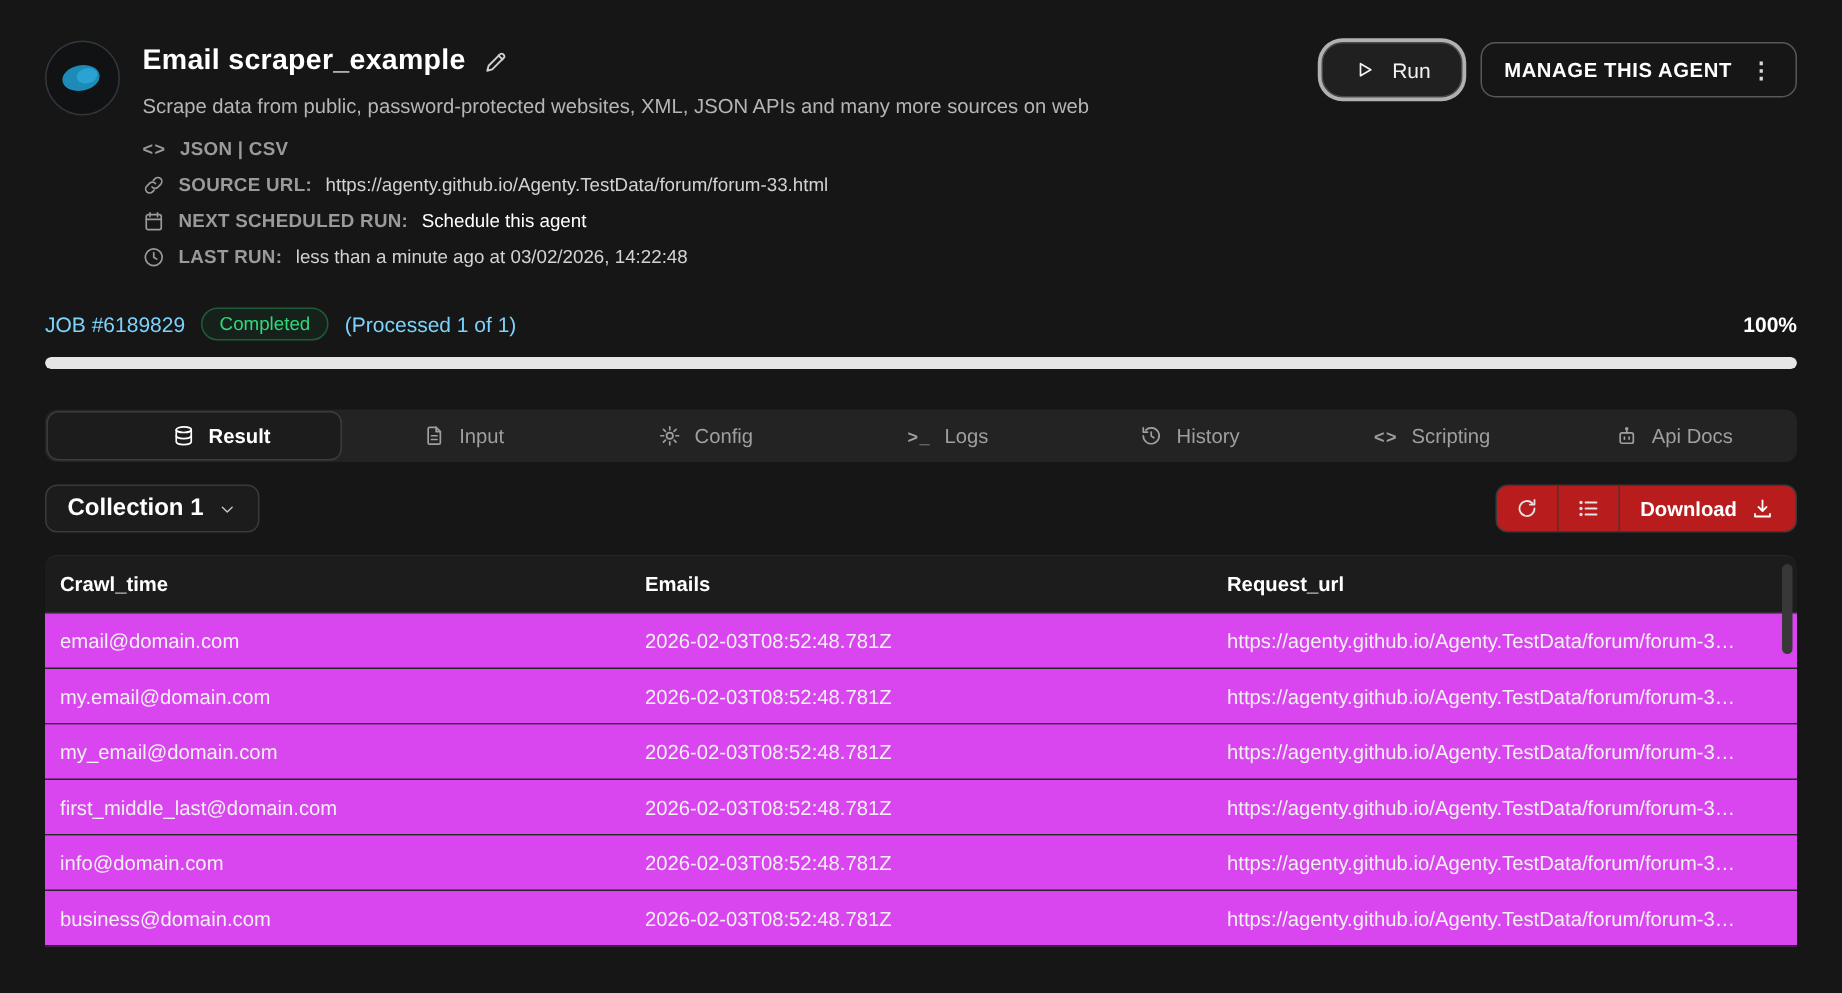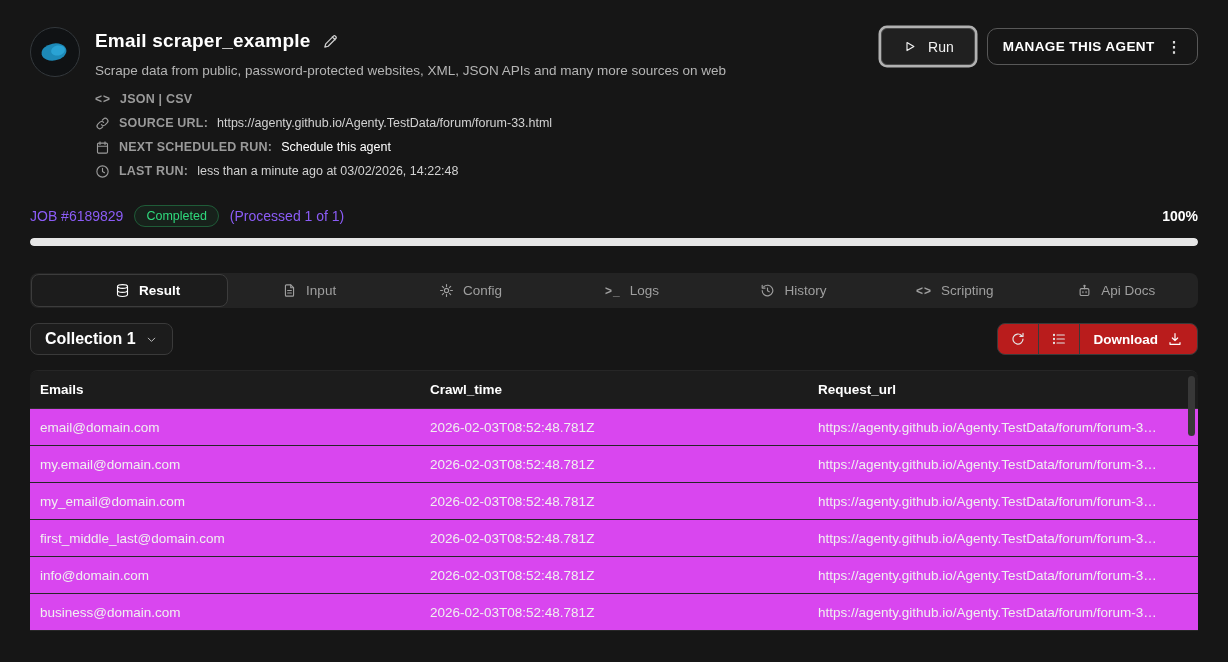--- a/index.html
+++ b/index.html
@@ -13,40 +13,40 @@
   
   .header-row { display:flex; align-items:flex-start; padding-top:27px; }
   .avatar { width:50px; height:50px; border-radius:50%; background:#101214;
     border:1px solid #33383c; flex:0 0 auto; overflow:hidden; }
   .head-main { margin-left:15px; flex:1; min-width:0; }
   .title-row { display:flex; align-items:center; gap:12px; margin-top:3px; }
   .title { font-size:19px; font-weight:bold; letter-spacing:.2px;text-align:right; }
   .edit-btn { color:#cfcfcf; cursor:pointer; }
   .actions { display:flex; gap:12px; align-items:center; margin-top:1px; }
   .run-btn { height:37px; padding:0 20px; display:flex; align-items:center; gap:11px;
-    background:#202020; border:1px solid #4a4a4a; border-radius:6px;
+    background:#202020; border:1px solid #4a4a4a; border-radius:14px;
     box-shadow:0 0 0 2.5px rgba(205,205,205,.85); color:#f2f2f2;
     font-size:14px; cursor:pointer; }
   .manage-btn { height:37px; padding:0 15px; display:flex; align-items:center; gap:12px;
     background:transparent; border:1px solid #585858; border-radius:10px; color:#fff;
     font-size:13.5px; font-weight:bold; letter-spacing:.4px; cursor:pointer; }
   .kebab { font-size:15px; color:#d9d9d9; font-weight:bold; }
 
   .desc { margin-top:11px; margin-left:65px; color:#b5b5b5; font-size:13.5px; }
   .meta { margin-top:9px; margin-left:65px; }
   .meta-row { display:flex; align-items:center; gap:9px; height:24px;
     color:#9a9a9a; font-size:12.5px; }
   .meta-row .lbl { font-weight:bold; letter-spacing:.2px; }
   .meta-row .val { color:#d2d2d2; }
   .meta-row .val-link { color:#ffffff; cursor:pointer; }
   .glyph { font-weight:bold; font-size:12px; letter-spacing:1px; color:#9a9a9a; }
 
   
   .job-row { display:flex; align-items:center; gap:11px; margin-top:22px; font-size:14px; }
-  .job-id, .job-processed { color:#8b5cf6; }
+  .job-id, .job-processed { color:#7dd3fc; }
   .badge { font-size:12.5px; color:#2fd97c; border:1px solid #1f5c38;
     background:rgba(38,180,96,.07); border-radius:999px; padding:3px 11px; }
   .pct { margin-left:auto; font-weight:bold; font-size:14px; }
   .progress { margin-top:11px; height:8px; border-radius:4px; background:#2a2a2a; overflow:hidden; }
   .progress-fill { height:100%; background:#e6e6e6; border-radius:4px; }
 
   
   .tabbar { margin-top:27px; height:35px; background:#232323; border-radius:8px;
     display:flex; align-items:stretch; padding:1px; }
   .tab { flex:1; display:flex; align-items:center; justify-content:center; gap:9px;
@@ -236,22 +236,22 @@
         <span>Download</span>
         <svg class="ic" width="16" height="16" viewBox="0 0 24 24">
             <path d="M12 4v10M8 10.5l4 4 4-4M4.5 17.5v2.5h15v-2.5"></path>
           </svg>
       </div>
     </div>
   </div>
 
   <div class="table">
     <div class="tr thead">
+      <div class="th">Crawl_time</div>
       <div class="th">Emails</div>
-      <div class="th">Crawl_time</div>
       <div class="th">Request_url</div>
     </div>
     <div class="tr row">
       <div class="td">email@domain.com</div>
       <div class="td">2026-02-03T08:52:48.781Z</div>
       <div class="td">https://agenty.github.io/Agenty.TestData/forum/forum-3…</div>
     </div>
     <div class="tr row">
       <div class="td">my.email@domain.com</div>
       <div class="td">2026-02-03T08:52:48.781Z</div>

